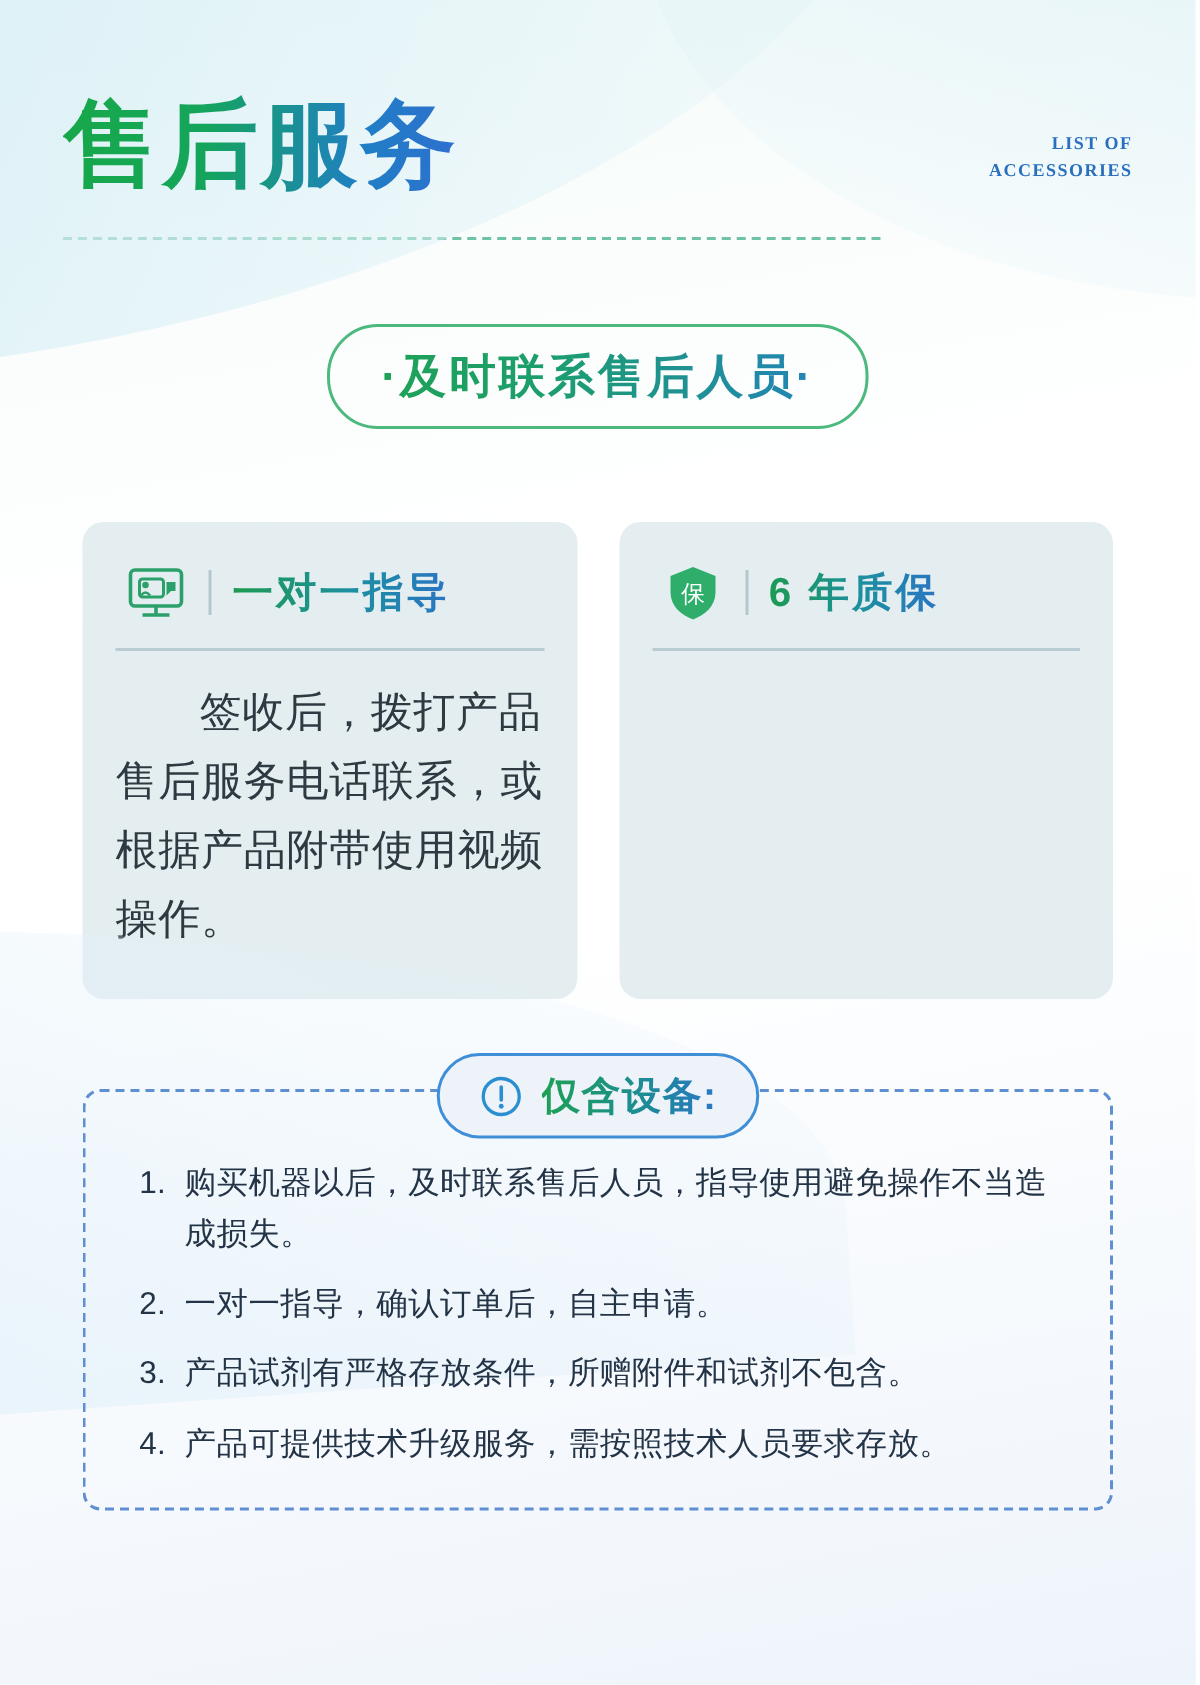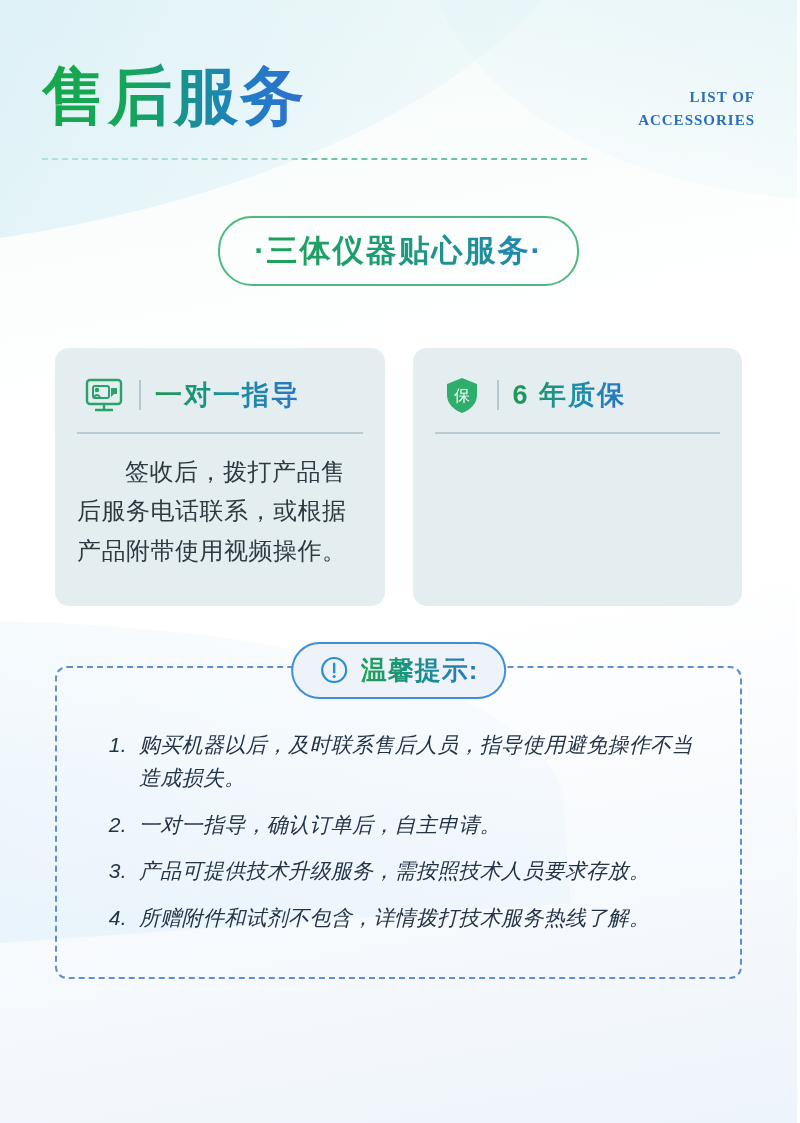--- a/index.html
+++ b/index.html
@@ -66,21 +66,21 @@
     background: linear-gradient(90deg, #17a84a 0%, #14a55b 35%, #1f7fc4 75%, #2f6fd0 100%);
     -webkit-background-clip: text;
     background-clip: text;
     color: transparent;
     -webkit-text-fill-color: transparent;
   }
   .eyebrow {
     text-align: right;
     font-family: "Liberation Serif", serif;
     font-weight: bold;
-    font-size: 15px;
+    font-size: 12px;
     letter-spacing: 1px;
     color: #2a6fbe;
     line-height: 1.5;
     padding-top: 26px;
   }
 
   .dash-rule {
     margin: 24px 42px 0 42px;
     border-top: 2px dashed #6fc3a5;
     height: 0;
@@ -144,21 +144,21 @@
     font-weight: bold;
     letter-spacing: 2px;
     background: linear-gradient(90deg, #1d9a52 0%, #1d8fa0 55%, #2a74c4 100%);
     -webkit-background-clip: text;
     background-clip: text;
     color: transparent;
     -webkit-text-fill-color: transparent;
   }
   .card-body {
     margin-top: 18px;
-    font-size: 24px;
+    font-size: 28px;
     line-height: 1.65;
     color: #2e3a42;
     text-indent: 2em;
     letter-spacing: 0.5px;
   }
 
   .tips-section {
     position: relative;
     margin-top: 60px;
     padding: 0 55px;
@@ -192,26 +192,25 @@
     -webkit-background-clip: text;
     background-clip: text;
     color: transparent;
     -webkit-text-fill-color: transparent;
   }
   .excl-icon {
     width: 30px; height: 30px;
     flex: 0 0 auto;
   }
   ol.tips-list {
-    margin: 16px;
+    margin: 0;
     padding-left: 34px;
     color: #243447;
     font-size: 21px;
     line-height: 1.6;
-    font-style: italic;
   }
   ol.tips-list li {
     margin-bottom: 13px;
     padding-left: 6px;
     letter-spacing: 0.3px;
   }
   ol.tips-list li:last-child { margin-bottom: 0; }
 
   .bottom-band {
     position: absolute;
@@ -235,21 +234,21 @@
     <h1 class="main-title">售后服务</h1>
     <div class="eyebrow">
       <div>LIST OF</div>
       <div>ACCESSORIES</div>
     </div>
   </div>
 
   <div class="dash-rule"></div>
 
   <div class="pill-wrap">
-    <div class="pill">·三体仪器贴心服务·</div>
+    <div class="pill">·及时联系售后人员·</div>
   </div>
 
   <div class="cards">
 
     <div class="card">
       <div class="card-head">
         <span class="card-icon">
           <svg width="42" height="42" viewBox="0 0 42 42">
             <rect x="4" y="6" width="34" height="24" rx="3" fill="none" stroke="#2ba06a" stroke-width="2.4"></rect>
             <rect x="10" y="12" width="16" height="12" rx="2" fill="none" stroke="#2ba06a" stroke-width="2"></rect>
@@ -283,24 +282,24 @@
   <div class="tips-section">
     <div class="tips-box">
       <div class="tips-badge">
         <span class="excl-icon">
           <svg width="30" height="30" viewBox="0 0 30 30">
             <circle cx="15" cy="15" r="12" fill="none" stroke="#2a8fd0" stroke-width="2.2"></circle>
             <rect x="13.8" y="7.5" width="2.4" height="11" rx="1.2" fill="#2a8fd0"></rect>
             <circle cx="15" cy="21.5" r="1.6" fill="#2a8fd0"></circle>
           </svg>
         </span>
-        <span class="tips-badge-text">温馨提示:</span>
+        <span class="tips-badge-text">仅含设备:</span>
       </div>
       <ol class="tips-list">
         <li>购买机器以后，及时联系售后人员，指导使用避免操作不当造成损失。</li>
         <li>一对一指导，确认订单后，自主申请。</li>
+        <li>产品试剂有严格存放条件，所赠附件和试剂不包含。</li>
         <li>产品可提供技术升级服务，需按照技术人员要求存放。</li>
-        <li>所赠附件和试剂不包含，详情拨打技术服务热线了解。</li>
       </ol>
     </div>
   </div>
 
 </div>
 
 </body></html>

